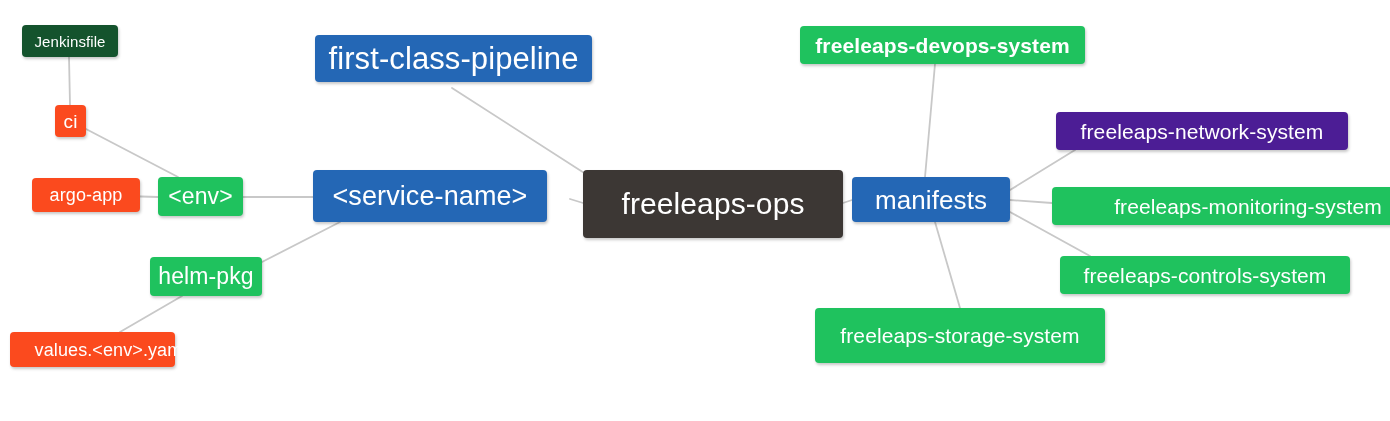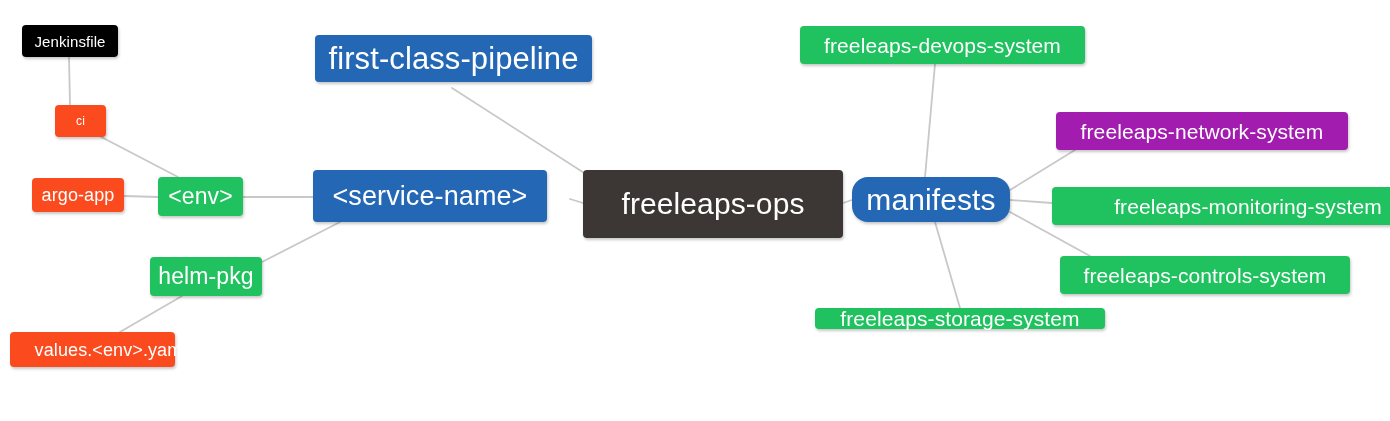--- a/index.html
+++ b/index.html
@@ -68,50 +68,50 @@
   <div id="nodes">
       <div class="node" style="left: 583px; top: 170px; width: 260px; height: 68px; background: rgb(60, 55, 52); font-size: 30px;">
         <span class="node-label">freeleaps-ops</span>
       </div>
       <div class="node" style="left: 315px; top: 35px; width: 277px; height: 47px; background: rgb(36, 103, 181); font-size: 31px;">
         <span class="node-label">first-class-pipeline</span>
       </div>
       <div class="node" style="left: 313px; top: 170px; width: 234px; height: 52px; background: rgb(36, 103, 181); font-size: 27px;">
         <span class="node-label">&lt;service-name&gt;</span>
       </div>
-      <div class="node" style="left: 852px; top: 177px; width: 158px; height: 45px; background: rgb(36, 103, 181); font-size: 30px; border-radius: 16px;">
+      <div class="node" style="left: 852px; top: 177px; width: 158px; height: 45px; background: rgb(36, 103, 181); font-size: 26px;">
         <span class="node-label">manifests</span>
       </div>
       <div class="node" style="left: 158px; top: 177px; width: 85px; height: 39px; background: rgb(31, 194, 94); font-size: 23px; text-align: center;">
         <span class="node-label">&lt;env&gt;</span>
       </div>
       <div class="node" style="left: 150px; top: 257px; width: 112px; height: 39px; background: rgb(31, 194, 94); font-size: 23px; align-items: center;">
         <span class="node-label">helm-pkg</span>
       </div>
-      <div class="node" style="left: 22px; top: 25px; width: 96px; height: 32px; background: #000000; font-size: 15px;">
+      <div class="node" style="left: 22px; top: 25px; width: 96px; height: 32px; background: #14532d; font-size: 15px;">
         <span class="node-label">Jenkinsfile</span>
       </div>
-      <div class="node" style="left: 55px; top: 105px; width: 51px; height: 32px; background: rgb(251, 74, 30); font-size: 12px;">
+      <div class="node" style="left: 55px; top: 105px; width: 31px; height: 32px; background: rgb(251, 74, 30); font-size: 19px;">
         <span class="node-label">ci</span>
       </div>
-      <div class="node" style="left: 32px; top: 178px; width: 92px; height: 34px; background: rgb(251, 74, 30); font-size: 18px; text-align: right;">
+      <div class="node" style="left: 32px; top: 178px; width: 108px; height: 34px; background: rgb(251, 74, 30); font-size: 18px; text-align: right;">
         <span class="node-label">argo-app</span>
       </div>
       <div class="node" style="left: 10px; top: 332px; width: 165px; height: 35px; background: rgb(251, 74, 30); font-size: 18px; padding-left: 36px;">
         <span class="node-label">values.&lt;env&gt;.yaml</span>
       </div>
-      <div class="node" style="left: 800px; top: 26px; width: 285px; height: 38px; background: rgb(31, 194, 94); font-size: 21px;">
+      <div class="node" style="left: 800px; top: 26px; width: 285px; height: 38px; background: rgb(31, 194, 94); font-size: 21px; font-weight: bold;">
         <span class="node-label">freeleaps-devops-system</span>
       </div>
-      <div class="node" style="left: 1056px; top: 112px; width: 292px; height: 38px; background: #a21caf; font-size: 21px; justify-content: center;">
+      <div class="node" style="left: 1056px; top: 112px; width: 292px; height: 38px; background: #4c1d95; font-size: 21px; justify-content: center;">
         <span class="node-label">freeleaps-network-system</span>
       </div>
       <div class="node" style="left: 1052px; top: 187px; width: 392px; height: 38px; background: rgb(31, 194, 94); font-size: 21px;">
         <span class="node-label">freeleaps-monitoring-system</span>
       </div>
       <div class="node" style="left: 1060px; top: 256px; width: 290px; height: 38px; background: rgb(31, 194, 94); font-size: 21px;">
         <span class="node-label">freeleaps-controls-system</span>
       </div>
-      <div class="node" style="left: 815px; top: 308px; width: 290px; height: 21px; background: rgb(31, 194, 94); font-size: 21px;">
+      <div class="node" style="left: 815px; top: 308px; width: 290px; height: 55px; background: rgb(31, 194, 94); font-size: 21px;">
         <span class="node-label">freeleaps-storage-system</span>
       </div>
     </div>
 </div>
 
 </body></html>

